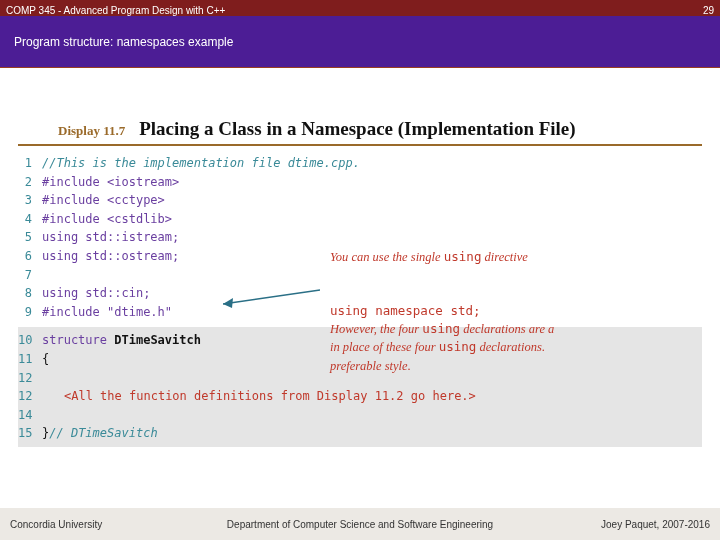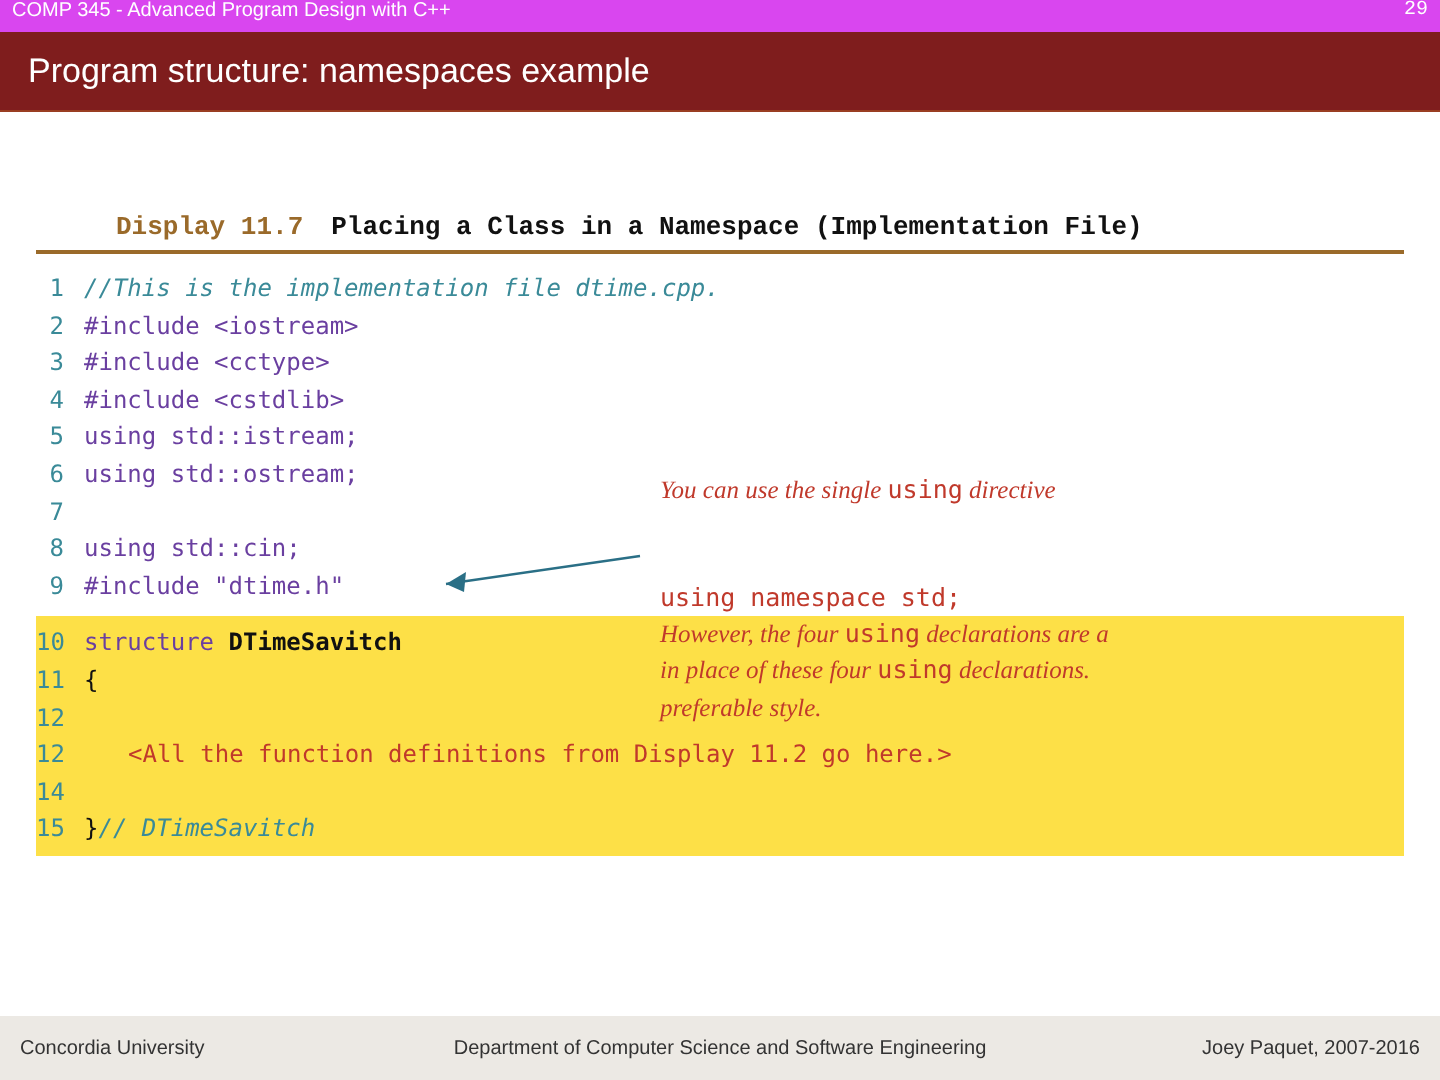--- a/index.html
+++ b/index.html
@@ -5,61 +5,61 @@
   * { margin: 0; padding: 0; box-sizing: border-box; }
   body {
     width: 720px;
     height: 540px;
     font-family: "Segoe UI", Arial, sans-serif;
     background: #fff;
     position: relative;
     overflow: hidden;
   }
   .topbar {
-    background: #d946ef;
+    background: #7f1d1d;
     height: 16px;
     display: flex;
-    align-items: flex-start;
+    align-items: flex-end;
     padding: 0 6px;
     color: #fff;
     font-size: 10px;
   }
-  .topbar .right { margin-left: auto; font-family: Liberation Mono, monospace; }
+  .topbar .right { margin-left: auto; }
   .titlebar {
-    background: #7f1d1d;
-    height: 40px;
+    background: #4c1d95;
+    height: 52px;
     padding: 0 14px;
     color: #fff;
-    font-size: 17px;
+    font-size: 12px;
     display: flex;
     align-items: center;
     border-bottom: 1px solid #9a3e22;
     font-weight: 300;
   }
   .content {
     position: relative;
     height: 450px;
   }
   .display-header {
     display: flex;
     align-items: baseline;
     gap: 14px;
     margin: 50px 18px 4px 18px;
-    font-family: Liberation Mono, monospace;
+    font-family: Liberation Serif, serif;
     padding-left: 40px;
   }
   .display-label {
     color: #9a6a2a;
     font-weight: bold;
     font-size: 13px;
   }
   .display-title {
     color: #111;
     font-weight: bold;
-    font-size: 13px;
+    font-size: 19px;
   }
   .hr {
     height: 2px;
     background: #9a6a2a;
     margin: 4px 18px 8px 18px;
   }
   .codeblock {
     margin: 0 18px 0 18px;
     font-size: 12px;
     line-height: 1.55;
@@ -76,21 +76,21 @@
     font-family: Consolas, monospace;
     white-space: pre;
   }
   .c-comment { color: #3a8a98; font-style: italic; }
   .c-stmt { color: #6a3fa0; }
   .c-ns { color: #6a3fa0; }
   .c-name { color: #111; font-weight: bold; }
   .c-brace { color: #111; }
   .c-templ { color: #c0392b; }
   .higroup {
-    background: #fde047;
+    background: #e5e5e5;
     padding: 4px 0 4px 0;
     margin: 6px 18px 0 18px;
   }
   .annotation {
     position: absolute;
     left: 330px;
     top: 130px;
     width: 300px;
     color: #c0392b;
     font-style: italic;

